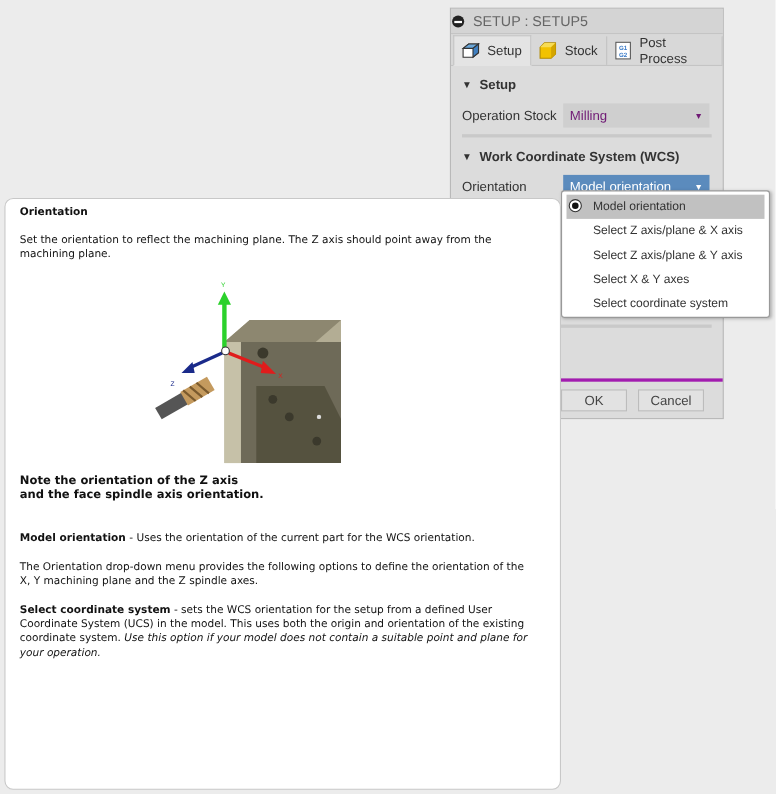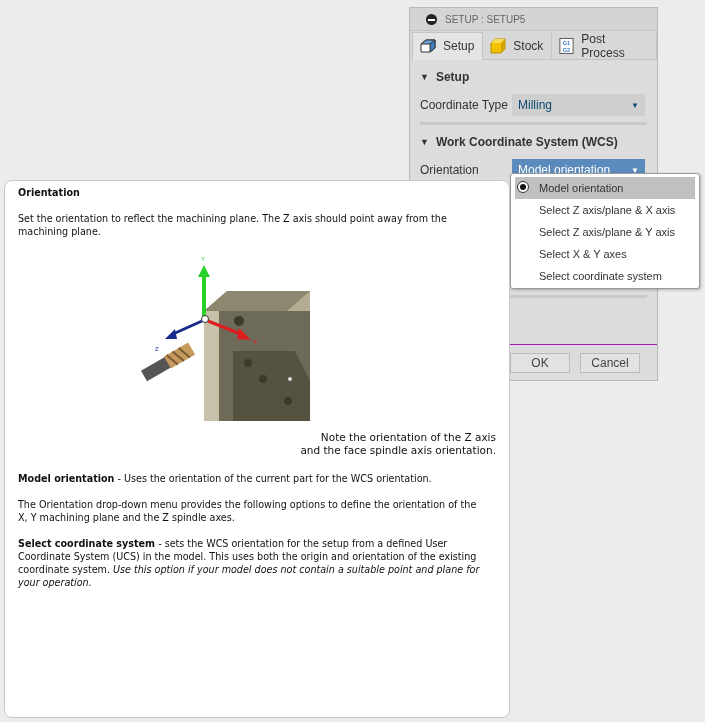--- a/index.html
+++ b/index.html
@@ -1,52 +1,52 @@
 <!DOCTYPE html>
 <html><head>
 <meta charset="utf-8">
 <style>
   html, body { margin:0; padding:0; }
   body { width:705px; height:722px; background:#ececec; position:relative; overflow:hidden; font-family:"Liberation Sans", sans-serif; }
 
   
   .panel { position:absolute; left:409px; top:7px; width:249px; height:374px; background:#dcdcdc; border:1px solid #b9b9b9; box-sizing:border-box; }
-  .panel-header { height:22px; background:#d4d4d4; border-bottom:1px solid #c4c4c4; display:flex; align-items:center; padding-left:16px; font-size:10px; color:#666; }
+  .panel-header { height:22px; background:#d4d4d4; border-bottom:1px solid #c4c4c4; display:flex; align-items:center; padding-left:1px; font-size:13px; color:#666; }
   .minus-icon { width:11px; height:11px; border-radius:50%; background:#222; position:relative; margin-right:8px; }
   .minus-icon:after { content:""; position:absolute; left:2px; top:5px; width:7px; height:2px; background:#fff; }
   .tabs { display:flex; height:28px; border-bottom:1px solid #c4c4c4; padding-left:2px; align-items:flex-end; background:#d8d8d8; }
   .tab { height:26px; display:flex; align-items:center; padding:0 8px 0 6px; font-size:12px; color:#333; border-right:1px solid #c4c4c4; box-sizing:border-box; }
   .tab.active { background:#e4e4e4; border:1px solid #c4c4c4; border-bottom:1px solid #e4e4e4; margin-bottom:-1px; height:28px; }
   .tab-icon { width:18px; height:18px; margin-right:6px; }
   .section-title { font-size:12px; font-weight:bold; color:#333; padding:0 10px; height:22px; display:flex; align-items:center; }
   .tri { font-size:9px; margin-right:7px; }
   .row { display:flex; align-items:center; padding:0 10px; height:26px; font-size:12px; color:#333; }
   .row .label { width:92px; }
-  .select { width:133px; height:22px; background:#cfcfcf; display:flex; align-items:center; justify-content:space-between; padding:0 6px; box-sizing:border-box; font-size:12px; color:#0c4a6e; }
+  .select { width:133px; height:22px; background:#cfcfcf; display:flex; align-items:center; justify-content:space-between; padding:0 6px; box-sizing:border-box; font-size:12px; color:#701a75; }
   .select.blue { background:#5b8bbd; color:#fff; }
   .caret { font-size:8px; }
   .divider { height:3px; background:#c9c9c9; margin:4px 10px; }
-  .footer { position:absolute; left:0; bottom:0; width:100%; height:36px; border-top:1px solid #a21caf; display:flex; align-items:center; padding-left:100px; box-sizing:border-box; gap:10px; }
+  .footer { position:absolute; left:0; bottom:0; width:100%; height:36px; border-top:3px solid #a21caf; display:flex; align-items:center; padding-left:100px; box-sizing:border-box; gap:10px; }
   .btn { width:58px; height:18px; border:1px solid #bcbcbc; background:#e2e2e2; font-size:12px; color:#444; display:flex; align-items:center; justify-content:center; }
 
   
   .dropdown { position:absolute; left:510px; top:173px; width:190px; height:116px; background:#fff; border:1px solid #999; border-radius:3px; box-sizing:border-box; padding-top:3px; box-shadow:1px 1px 3px rgba(0,0,0,0.25); }
   .dd-item { height:22px; display:flex; align-items:center; padding-left:24px; font-size:11px; color:#333; margin:0 4px; position:relative; }
   .dd-item.selected { background:#c1c1c1; }
   .radio { position:absolute; left:2px; top:4px; width:12px; height:12px; border:1px solid #333; border-radius:50%; box-sizing:border-box; background:#fff; }
   .radio:after { content:""; position:absolute; left:2px; top:2px; width:6px; height:6px; border-radius:50%; background:#111; }
 
   
   .tooltip { position:absolute; left:4px; top:180px; width:506px; height:538px; background:#fff; border:1px solid #c8c8c8; border-radius:8px; box-sizing:border-box; padding:5px 13px; font-family:"DejaVu Sans", sans-serif; font-size:9.6px; color:#111; line-height:13px; }
   .tt-title { font-weight:bold; margin-bottom:13px; }
   .tt-p { margin:0 16px 13px 0; }
   .tt-p b { font-weight:bold; }
   .tt-p i { font-style:italic; }
   .figure { position:relative; width:506px; height:180px; margin-left:-13px; }
-  .caption { text-align:right; font-weight:normal; font-size:10.5px; line-height:13px; margin-bottom:15px; }
+  .caption { text-align:left; font-weight:bold; font-size:10.5px; line-height:13px; margin-bottom:26px; }
 
   .watermark { position:absolute; left:572px; top:687px; font-size:13px; color:#cfe8c8; font-family:"DejaVu Sans", sans-serif;margin-top:39px; }
 </style>
 </head>
 <body>
 
 <div class="panel">
   <div class="panel-header">
     <span class="minus-icon"></span>
     <span>SETUP : SETUP5</span>
@@ -77,21 +77,21 @@
       <span>Post Process</span>
     </div>
   </div>
 
   <div style="height:6px"></div>
   <div class="section-title">
     <span class="tri">▼</span>
     <span>Setup</span>
   </div>
   <div class="row" style="margin-top:4px">
-    <span class="label">Coordinate Type</span>
+    <span class="label">Operation Stock</span>
     <div class="select">
       <span>Milling</span>
       <span class="caret">▼</span>
     </div>
   </div>
   <div class="divider"></div>
   <div class="section-title" style="margin-top:6px">
     <span class="tri">▼</span>
     <span>Work Coordinate System (WCS)</span>
   </div>

